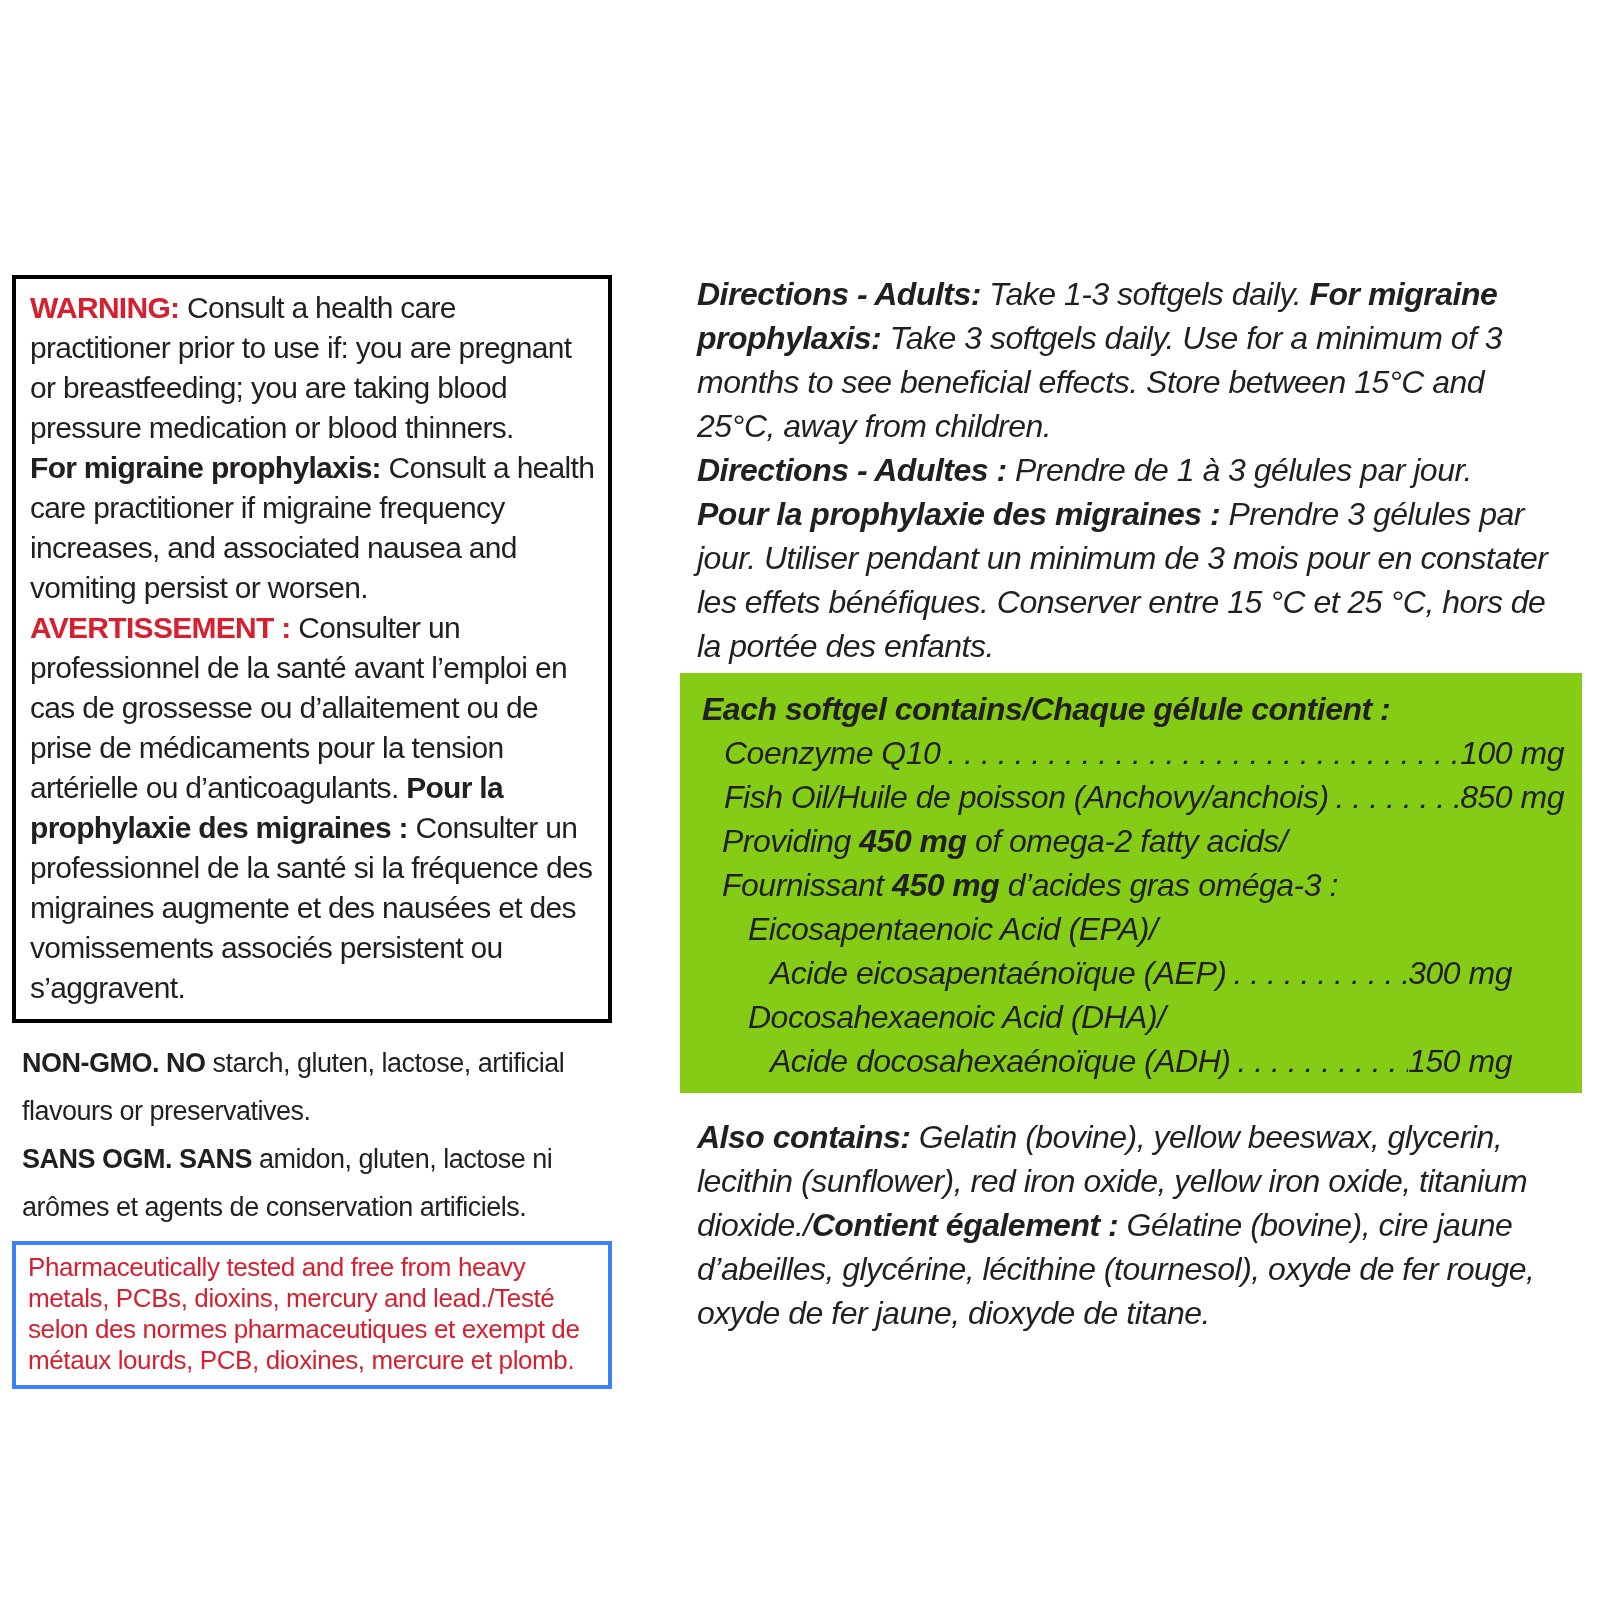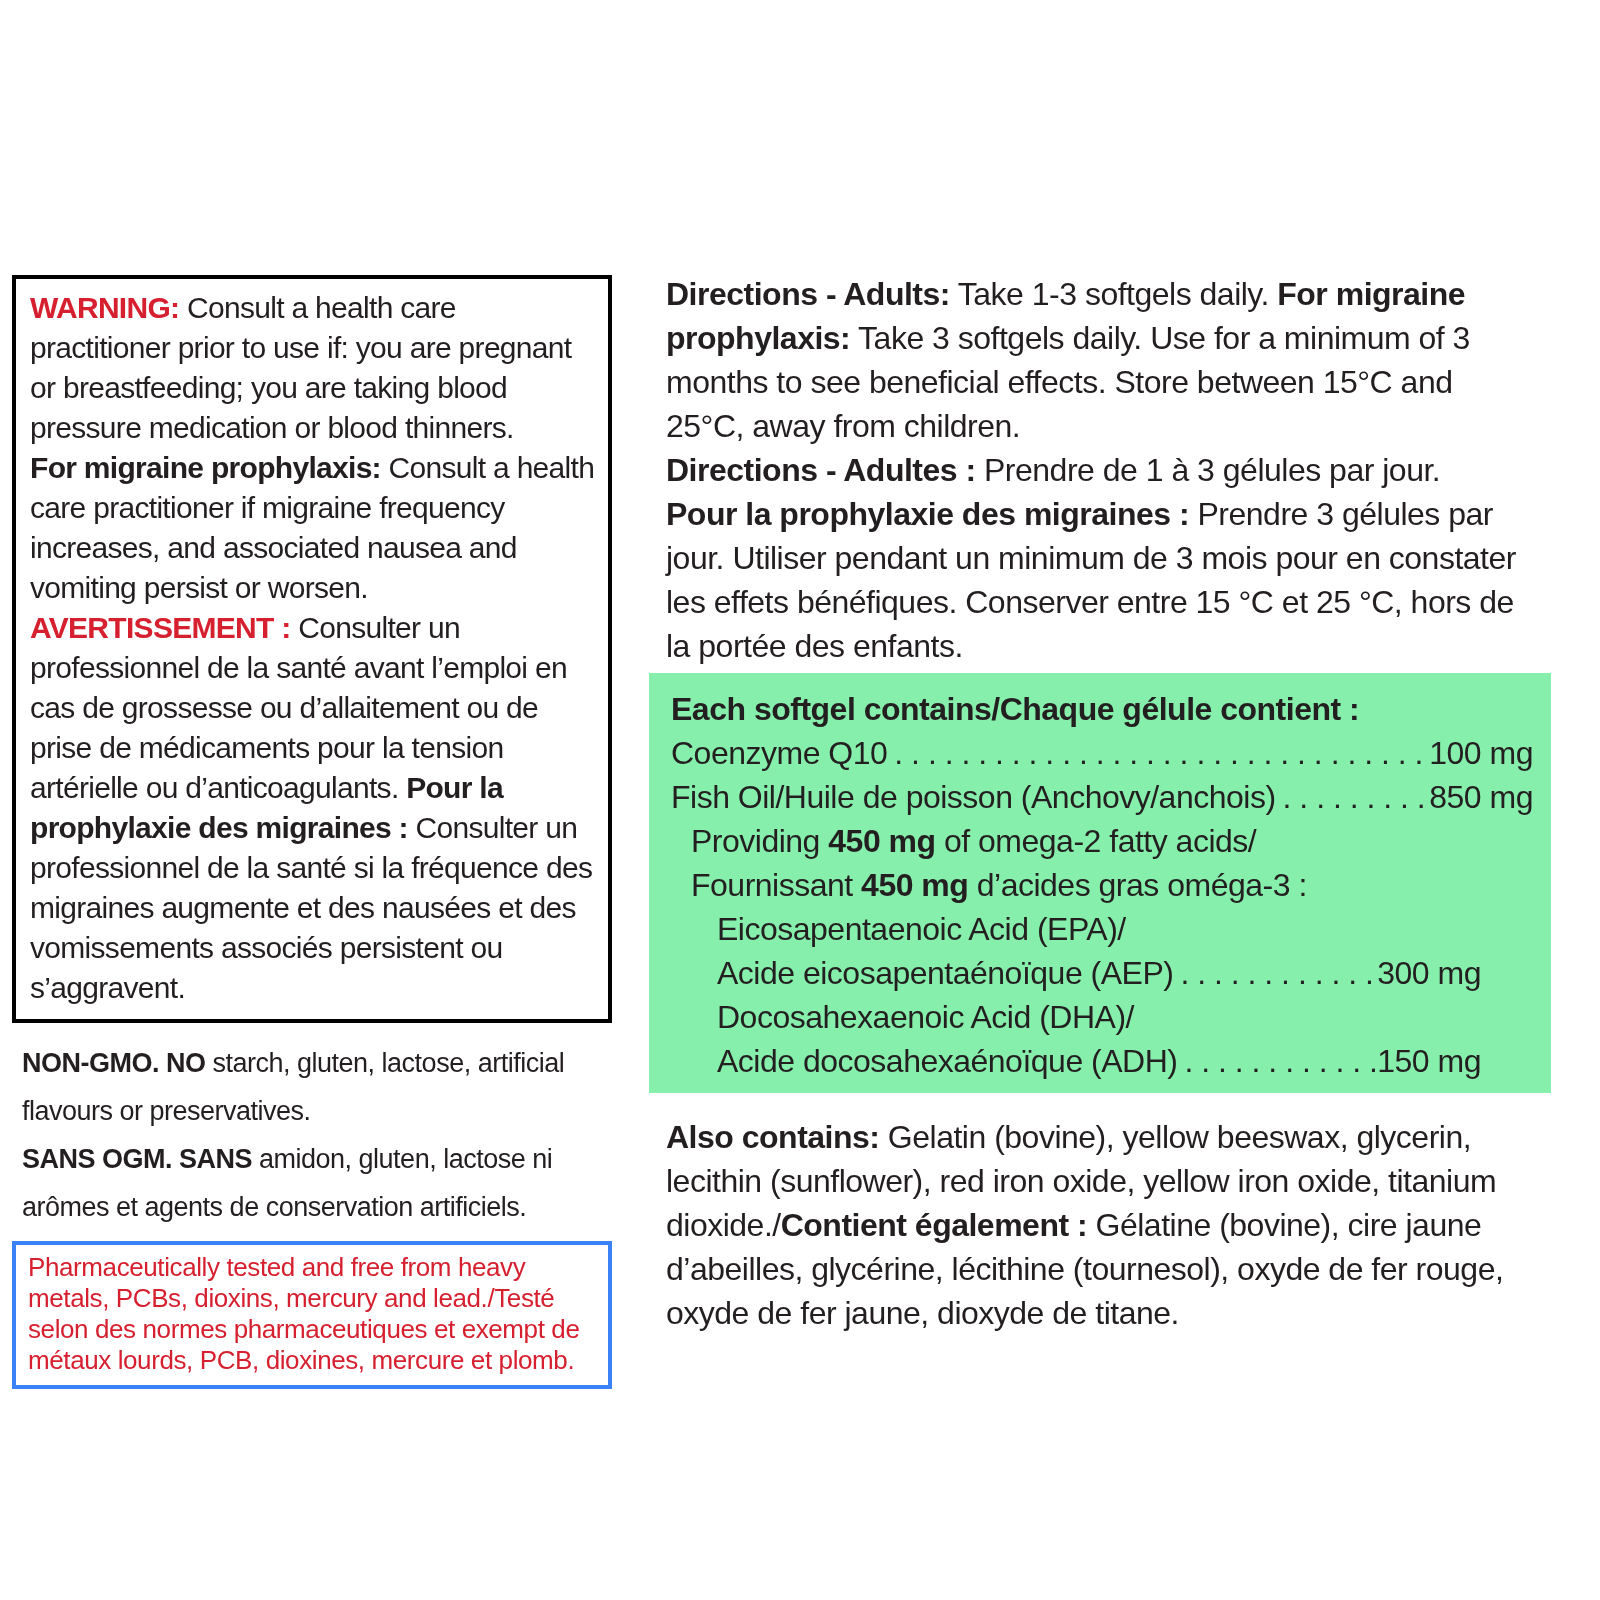--- a/index.html
+++ b/index.html
@@ -24,30 +24,30 @@
     font-size:27px;line-height:48px;letter-spacing:-0.5px;
   }
   .purity-box{
     box-sizing:border-box;width:600px;margin-top:10px;
     border:4px solid #3b82f6;color:#d6202f;
     padding:7px 10px 9px 12px;
     font-size:26px;line-height:31px;letter-spacing:-0.4px;
   }
 
   
-  .right-col{position:absolute;left:666px;top:272px;width:860px;}
+  .right-col{position:absolute;left:697px;top:272px;width:860px;font-style:italic;}
   .directions{font-size:32px;line-height:44px;letter-spacing:-0.5px;}
   .supp-box{
     box-sizing:border-box;width:902px;margin-left:-17px;margin-top:5px;
-    background:#86efac;
+    background:#84cc16;
     padding:14px 18px 10px 22px;
     font-size:32px;line-height:44px;letter-spacing:-0.5px;
   }
   .supp-title{font-weight:bold;}
-  .irow{display:flex;align-items:baseline;}
+  .irow{display:flex;align-items:baseline;margin-left:22px;}
   .irow .lbl{white-space:nowrap;}
   .irow .dots{flex:1 1 auto;overflow:hidden;white-space:nowrap;padding:0 7px;}
   .irow .amt{white-space:nowrap;}
   .ind1{padding-left:20px;}
   .ind2{padding-left:46px;}
   .amt-inset{margin-right:52px;}
   .also-contains{margin-top:22px;font-size:32px;line-height:44px;letter-spacing:-0.5px;}
 </style>
 </head>
 <body>

